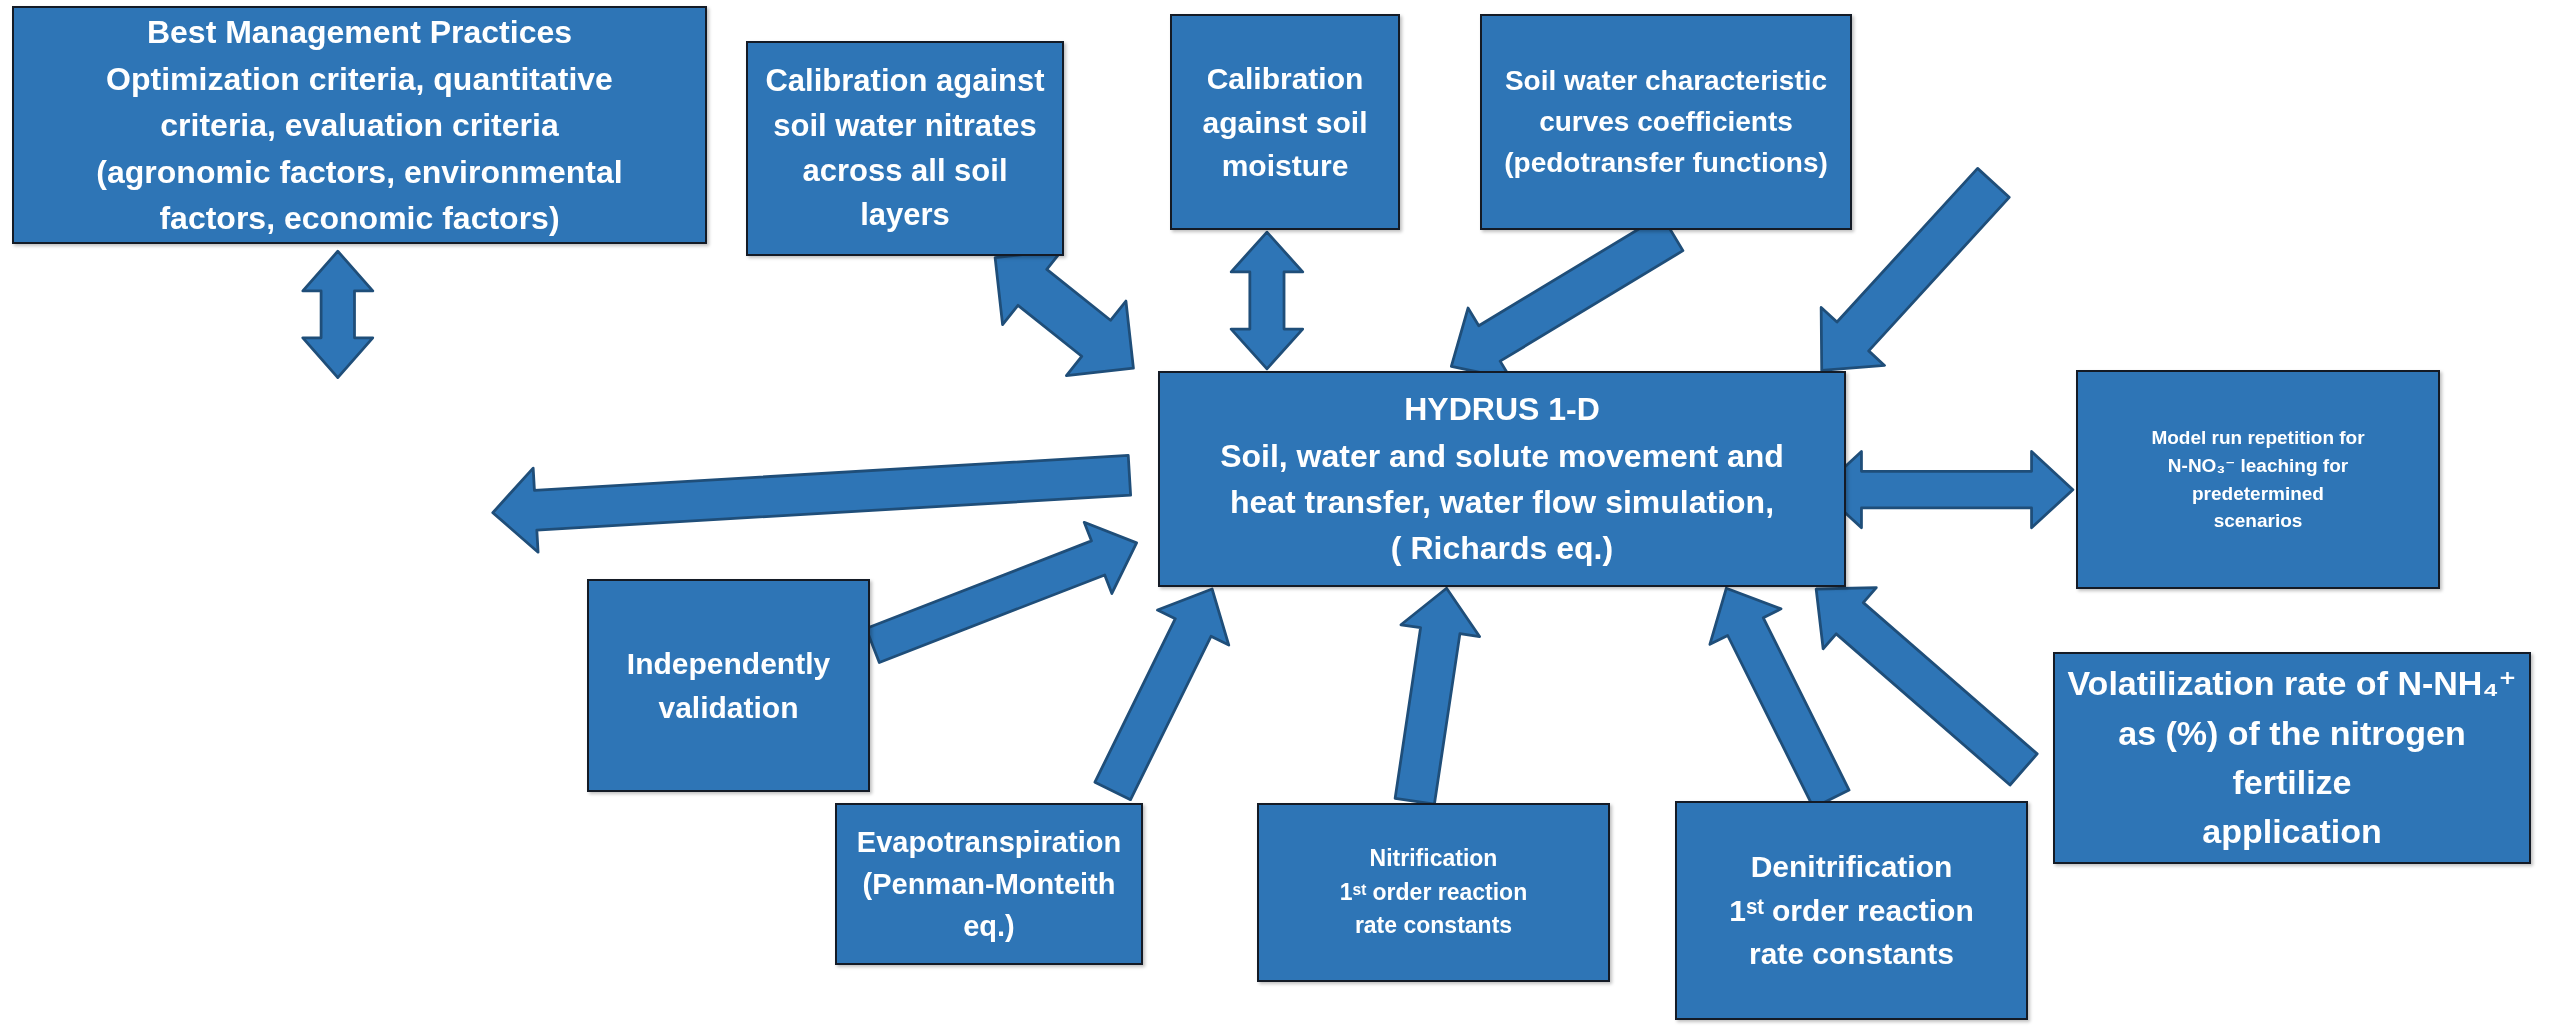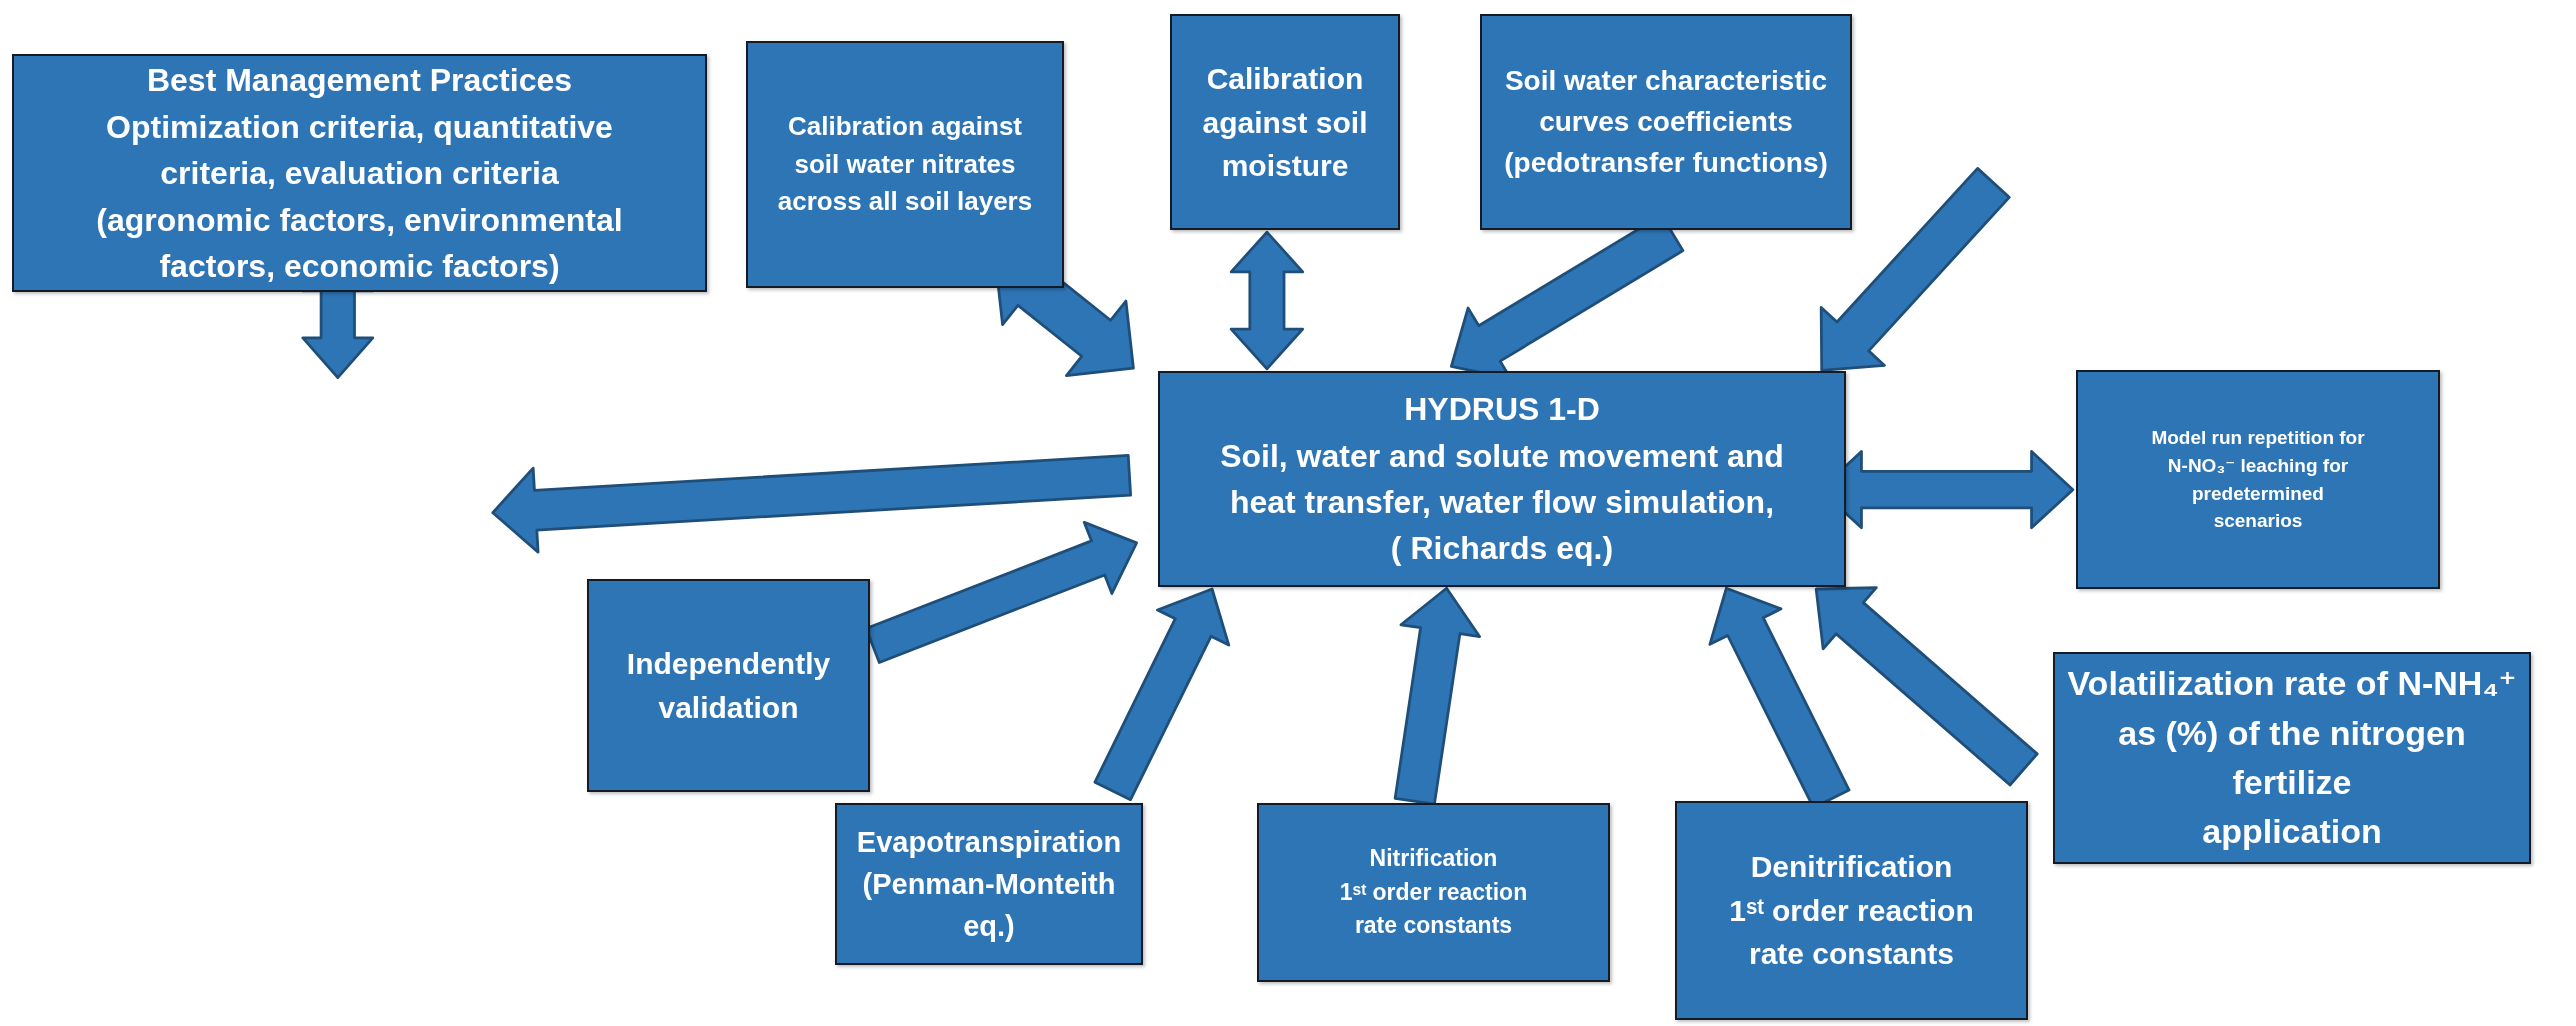--- a/index.html
+++ b/index.html
@@ -28,22 +28,22 @@
     color:var(--text);
     font-weight:bold;
     text-align:center;
     white-space:pre-line;
     display:flex;align-items:center;justify-content:center;
     line-height:1.45;
     padding:0 11px;
     box-shadow:2.4px 2.4px 3.2px rgba(0,0,0,0.25);
   }
   
-  .n-bmp{left:12px;top:6.4px;width:695px;height:238px;font-size:32px;margin-top:48px;}
-  .n-nitrates{left:746px;top:41px;width:318px;height:247px;font-size:26px;}
+  .n-bmp{left:12px;top:6.4px;width:695px;height:238px;font-size:32px;}
+  .n-nitrates{left:746px;top:41px;width:318px;height:215px;font-size:31px;}
   .n-moisture{left:1170px;top:14.3px;width:230px;height:216px;font-size:30px;}
   .n-pedotransfer{left:1480px;top:14.3px;width:372px;height:216px;font-size:28px;}
   .n-vangenuchten{left:1993px;top:32px;width:312px;height:218px;font-size:24px;padding:0 4.8px;}
   .n-leachate{left:172px;top:380px;width:314px;height:264px;font-size:30px;}
   .n-hydrus{left:1129px;top:371px;width:688px;height:216px;font-size:32px;margin-left:29px;}
   .n-modelrun{left:2076px;top:370px;width:364px;height:219px;font-size:19px;}
   .n-validation{left:587px;top:579px;width:283px;height:213px;font-size:30px;}
   .n-evapo{left:835px;top:803px;width:308px;height:162px;font-size:29px;}
   .n-nitrification{left:1257px;top:803px;width:353px;height:179px;font-size:23px;}
   .n-denitrification{left:1675px;top:801px;width:353px;height:219px;font-size:30px;}

